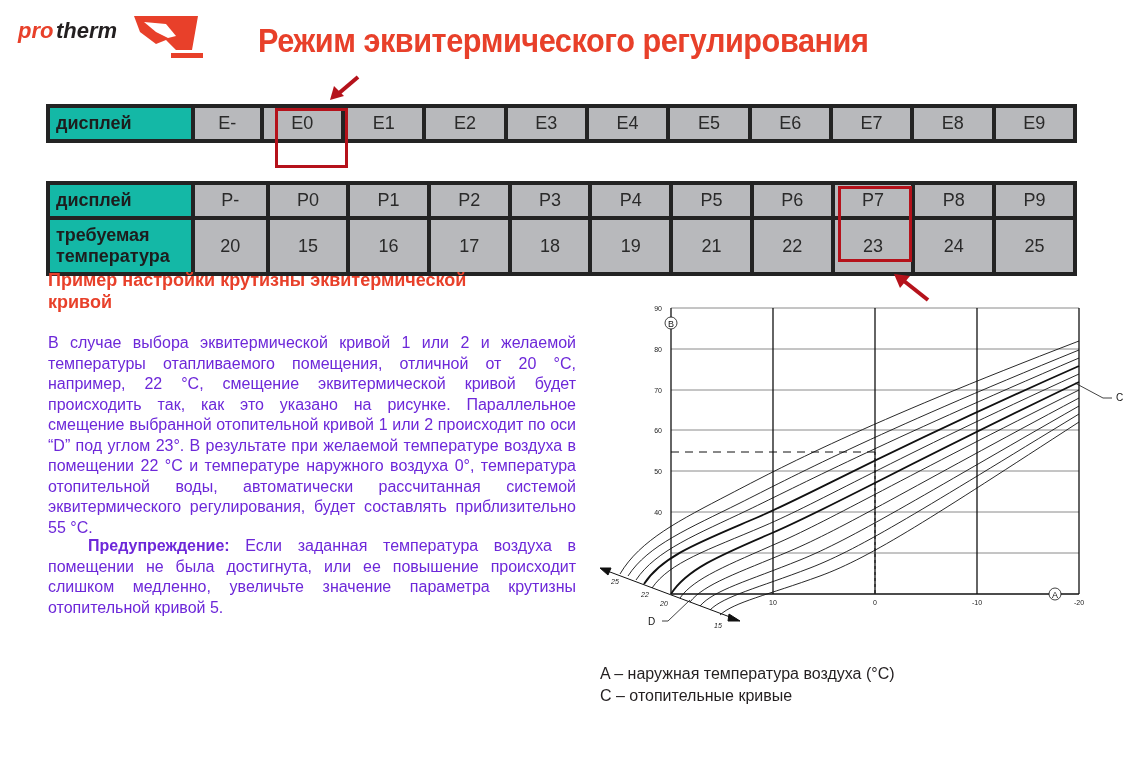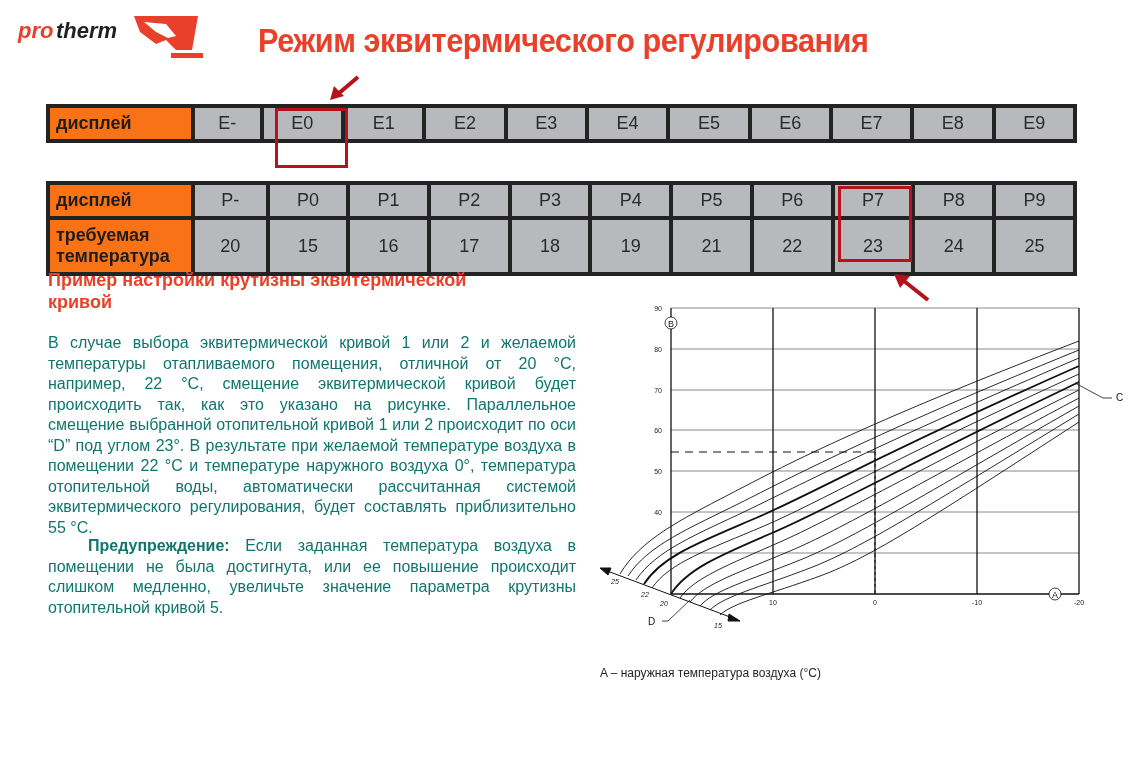--- a/index.html
+++ b/index.html
@@ -2,26 +2,26 @@
 <html><head>
 <meta charset="utf-8">
 <style>
   * { box-sizing: border-box; margin: 0; padding: 0; }
   body { width: 1137px; height: 773px; background: #ffffff; position: relative; overflow: hidden; font-family: "Liberation Sans", sans-serif; color: #231f20; }
   .logo { position: absolute; left: 16px; top: 10px; width: 190px; height: 48px; }
   .page-title { position: absolute; left: 258px; top: 22px; font-size: 33px; font-weight: bold; color: #e8402a; letter-spacing: -0.5px; transform: scaleX(0.93); transform-origin: left top; }
   .arrow { position: absolute; }
   table.param { position: absolute; border-collapse: collapse; background: #232323; }
   table.param td { border: 4px solid #232323; background: #b8b9bc; text-align: center; font-size: 18px; color: #2a2a2a; padding: 0; }
-  table.param td.hdr { background: #f97316; text-align: left; font-weight: bold; padding-left: 6px; color: #1d1d1d; }
+  table.param td.hdr { background: #14b8a6; text-align: left; font-weight: bold; padding-left: 6px; color: #1d1d1d; }
   .hl-box { position: absolute; border: 3px solid #b5121b; }
   .section-title { position: absolute; left: 48px; top: 269px; width: 470px; font-size: 18px; font-weight: bold; color: #e8402a; line-height: 22px; }
-  .para { position: absolute; left: 48px; width: 528px; font-size: 16px; line-height: 20.5px; text-align: justify; color: #0f766e; }
+  .para { position: absolute; left: 48px; width: 528px; font-size: 16px; line-height: 20.5px; text-align: justify; color: #6d28d9; }
   .para b { font-weight: bold; margin-left: 40px; }
-  .legend { position: absolute; left: 600px; top: 663px; font-size: 12px; line-height: 21.5px; color: #231f20; }
+  .legend { position: absolute; left: 600px; top: 663px; font-size: 16px; line-height: 21.5px; color: #231f20; }
   .legend div { padding-left: 0; }
   .legend .indent { padding-left: 31px; }
   svg.chart { position: absolute; left: 590px; top: 296px; }
 </style>
 </head>
 <body>
 
 <svg class="logo" viewBox="0 0 190 48">
   <polygon points="118,6 182,6 176,40 160,40 150,30 140,34 124,22" fill="#e8402a"></polygon>
   <polygon points="128,12 150,14 160,26 152,28 140,22" fill="#ffffff"></polygon>
@@ -186,13 +186,14 @@
     <text x="1116" y="401" font-family="Liberation Sans, sans-serif" font-size="10" fill="#111">C</text>
   </g>
   <g>
     <polyline points="662,621 668,621 690,600" fill="none" stroke="#111" stroke-width="0.8"></polyline>
     <text x="648" y="625" font-family="Liberation Sans, sans-serif" font-size="10" fill="#111">D</text>
   </g>
 </svg>
 
 <div class="legend">
   <div>A – наружная температура воздуха (°C)</div>
+  <div>C – отопительные кривые</div>
 </div>
 
 </body></html>

